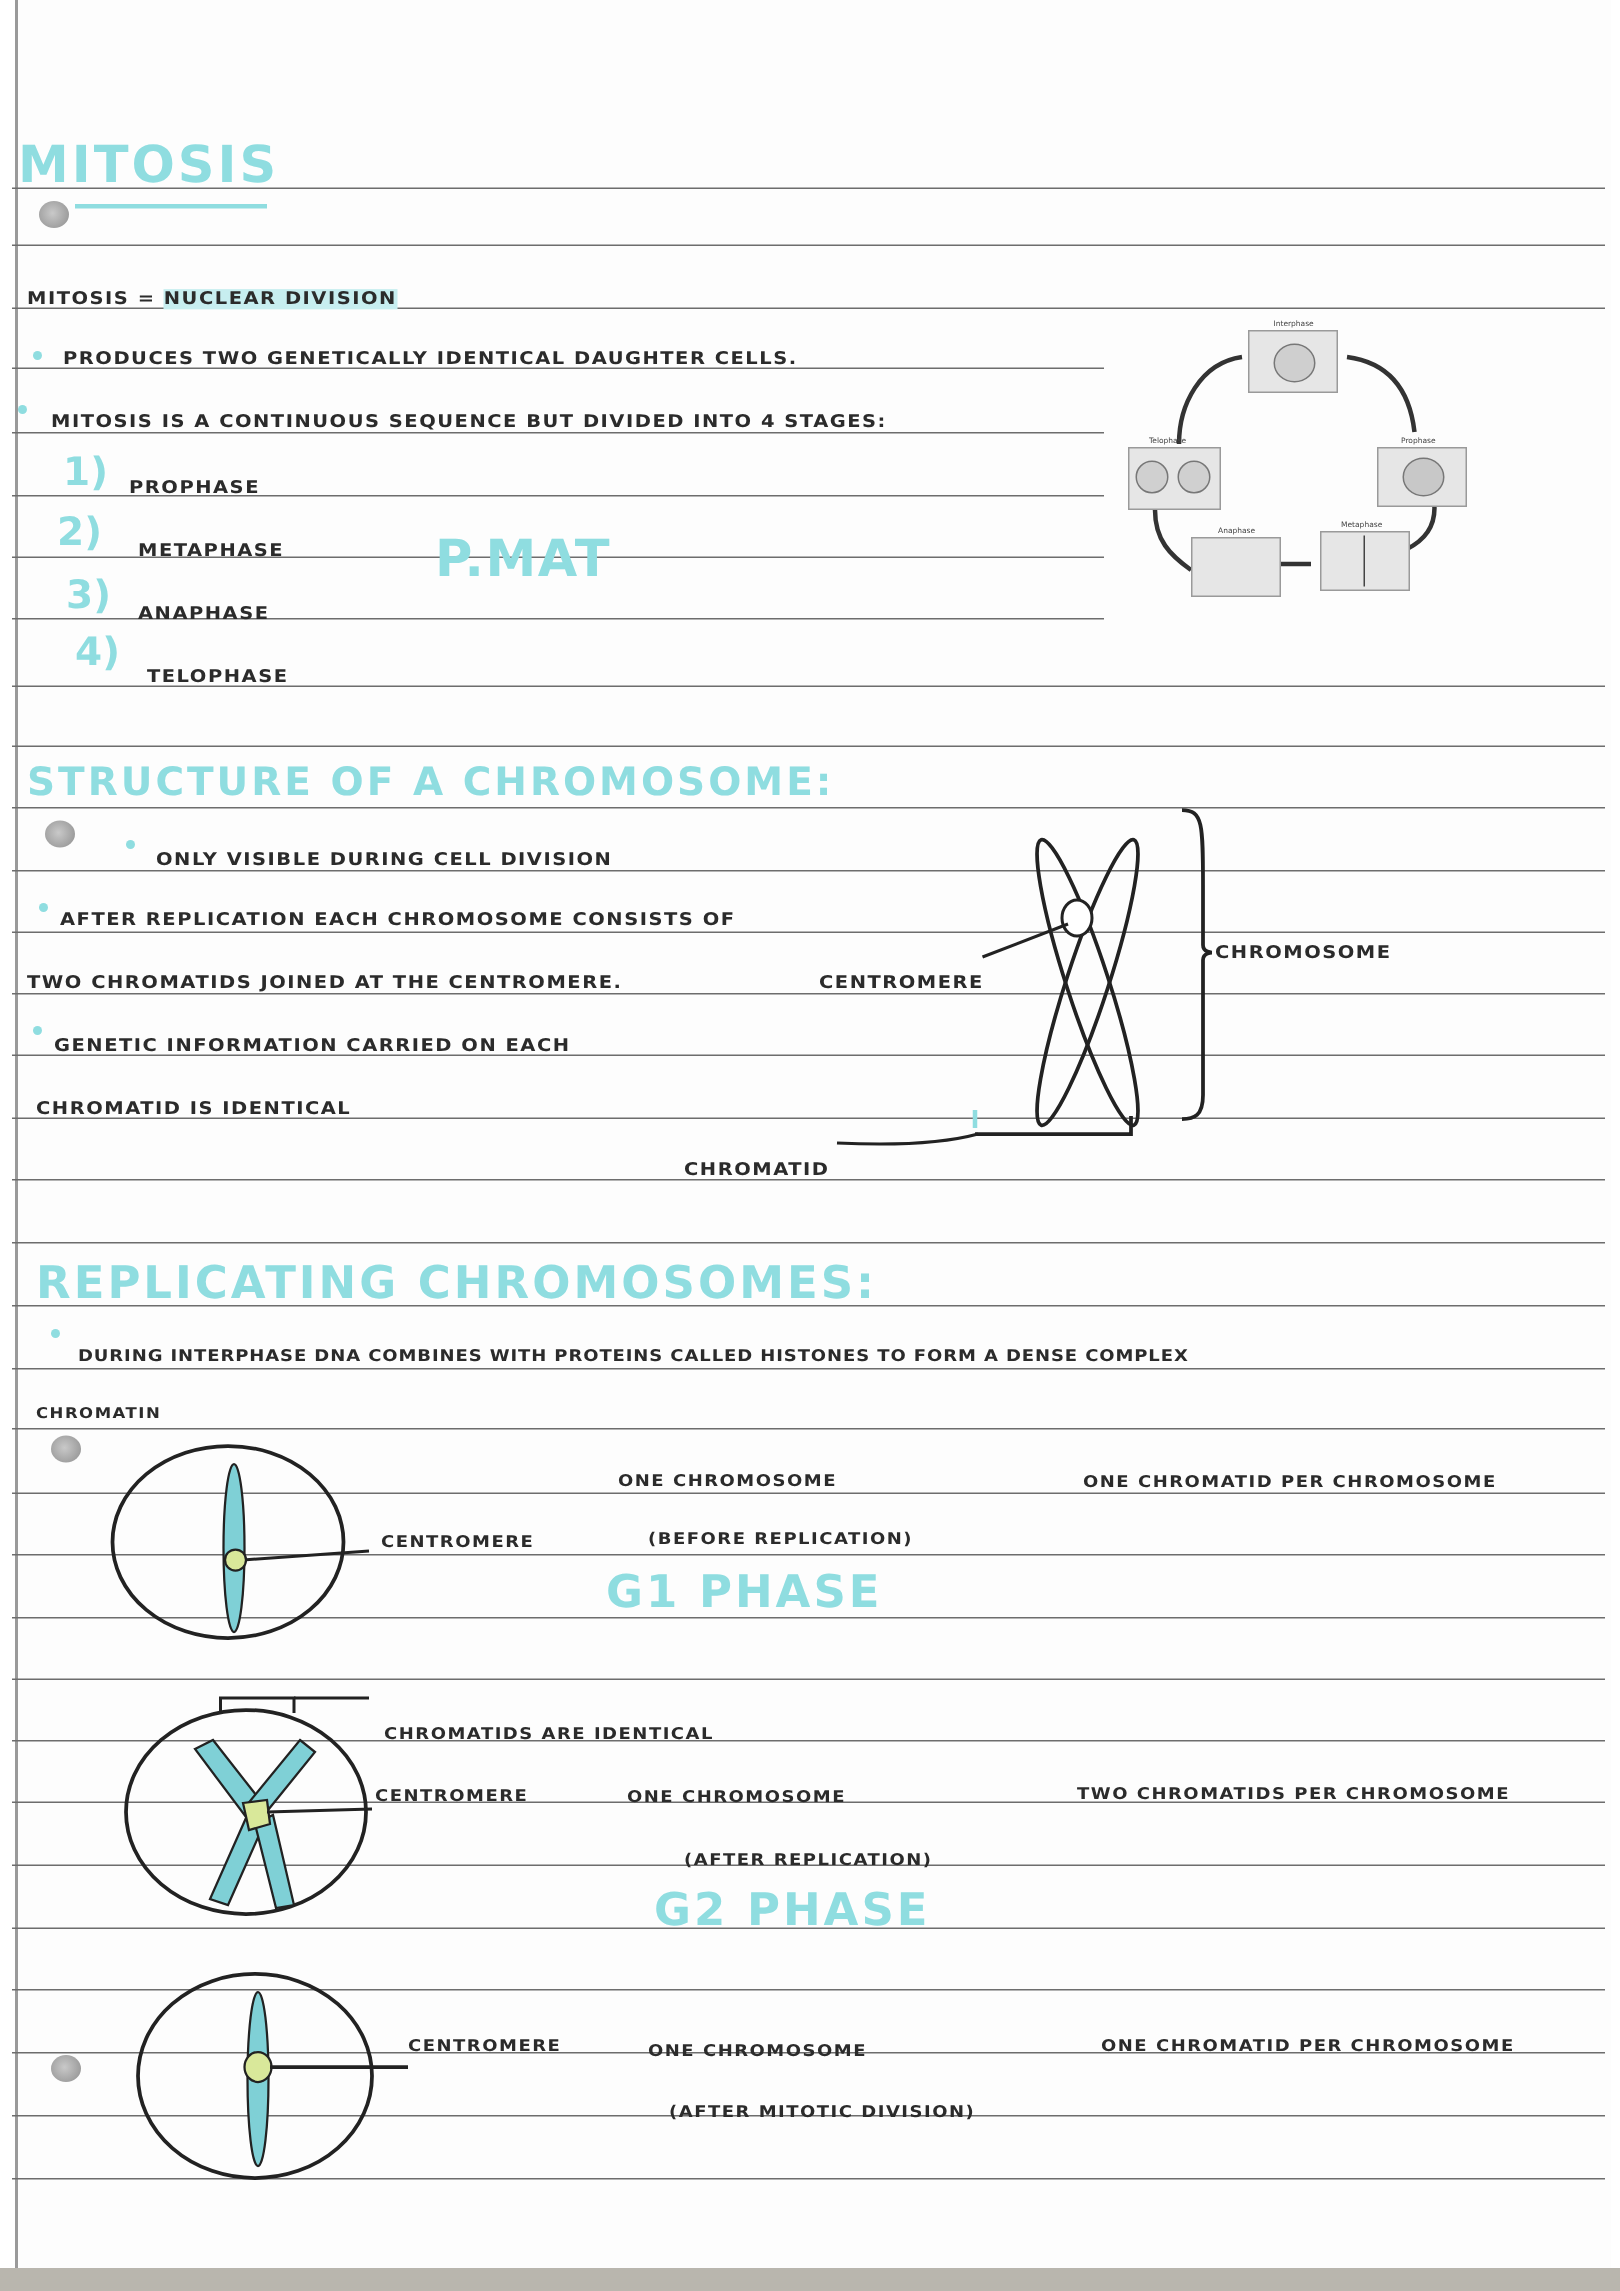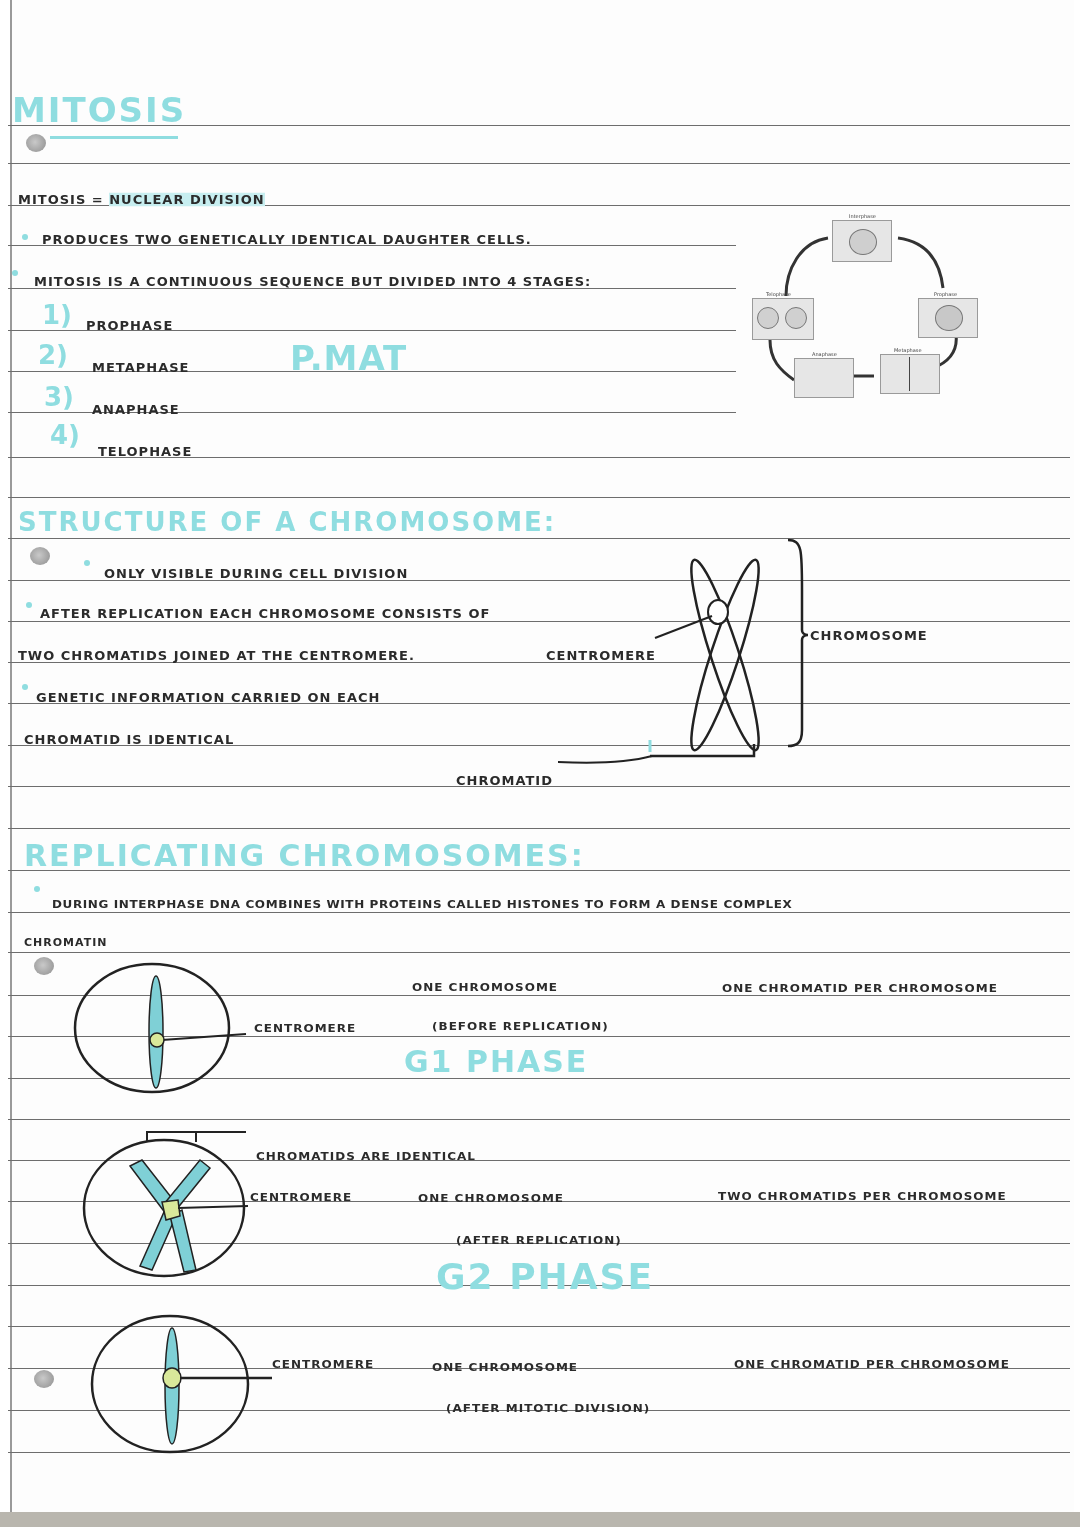--- a/index.html
+++ b/index.html
@@ -84,21 +84,21 @@
 
 <div class="num" style="left:42px;top:300px;">1)</div>
 <div class="hw" style="left:86px;top:318px;">PROPHASE</div>
 <div class="num" style="left:38px;top:340px;">2)</div>
 <div class="hw" style="left:92px;top:360px;">METAPHASE</div>
 <div class="num" style="left:44px;top:382px;">3)</div>
 <div class="hw" style="left:92px;top:402px;">ANAPHASE</div>
 <div class="num" style="left:50px;top:420px;">4)</div>
 <div class="hw" style="left:98px;top:444px;">TELOPHASE</div>
 
-<div class="heading" style="left:290px;top:338px;font-size:34px;letter-spacing:1px;">P.MAT</div>
+<div class="heading" style="left:290px;top:353px;font-size:34px;letter-spacing:1px;">P.MAT</div>
 
 <div style="position:absolute;left:750px;top:210px;width:240px;height:190px;">
   <svg width="240" height="190">
     <path d="M78,28 C50,32 36,60 36,86" stroke="#333" stroke-width="3" fill="none"></path>
     <path d="M148,28 C178,32 190,52 193,78" stroke="#333" stroke-width="3" fill="none"></path>
     <path d="M206,124 C208,140 200,150 188,156" stroke="#333" stroke-width="3" fill="none"></path>
     <path d="M124,166 L104,166" stroke="#333" stroke-width="3" fill="none"></path>
     <path d="M44,170 C30,160 20,150 20,130" stroke="#333" stroke-width="3" fill="none"></path>
   </svg>
   <div class="cycle-box" style="left:82px;top:10px;width:58px;height:40px;">
@@ -177,21 +177,21 @@
   <path d="M120,30 L130,38 L96,80 L84,74 Z" fill="#7fd0d6" stroke="#222" stroke-width="1.5"></path>
   <path d="M84,82 L96,86 L72,140 L60,136 Z" fill="#7fd0d6" stroke="#222" stroke-width="1.5"></path>
   <path d="M90,86 L102,80 L116,140 L104,142 Z" fill="#7fd0d6" stroke="#222" stroke-width="1.5"></path>
   <polygon points="82,72 98,70 100,86 86,90" fill="#d9e89a" stroke="#222" stroke-width="1.5"></polygon>
   <line x1="98" y1="78" x2="168" y2="76" stroke="#222" stroke-width="2"></line>
 </svg>
 <div class="hw" style="left:256px;top:1149px;font-size:12px;">CHROMATIDS ARE IDENTICAL</div>
 <div class="hw" style="left:250px;top:1190px;font-size:12px;">CENTROMERE</div>
 <div class="hw" style="left:418px;top:1191px;font-size:12px;">ONE CHROMOSOME</div>
 <div class="hw" style="left:456px;top:1233px;font-size:12px;">(AFTER REPLICATION)</div>
-<div class="heading" style="left:436px;top:1256px;font-size:36px;">G2 PHASE</div>
+<div class="heading" style="left:436px;top:1256px;font-size:30px;">G2 PHASE</div>
 <div class="hw" style="left:718px;top:1189px;font-size:12px;">TWO CHROMATIDS PER CHROMOSOME</div>
 
 <svg style="left:90px;top:1310px" width="200" height="160">
   <ellipse cx="80" cy="74" rx="78" ry="68" fill="none" stroke="#222" stroke-width="2.5"></ellipse>
   <ellipse cx="82" cy="76" rx="7" ry="58" fill="#7fd0d6" stroke="#222" stroke-width="1.5"></ellipse>
   <ellipse cx="82" cy="68" rx="9" ry="10" fill="#d9e89a" stroke="#222" stroke-width="1.5"></ellipse>
   <line x1="90" y1="68" x2="182" y2="68" stroke="#222" stroke-width="2.5"></line>
 </svg>
 <div class="hw" style="left:272px;top:1357px;font-size:12px;">CENTROMERE</div>
 <div class="hw" style="left:432px;top:1360px;font-size:12px;">ONE CHROMOSOME</div>

